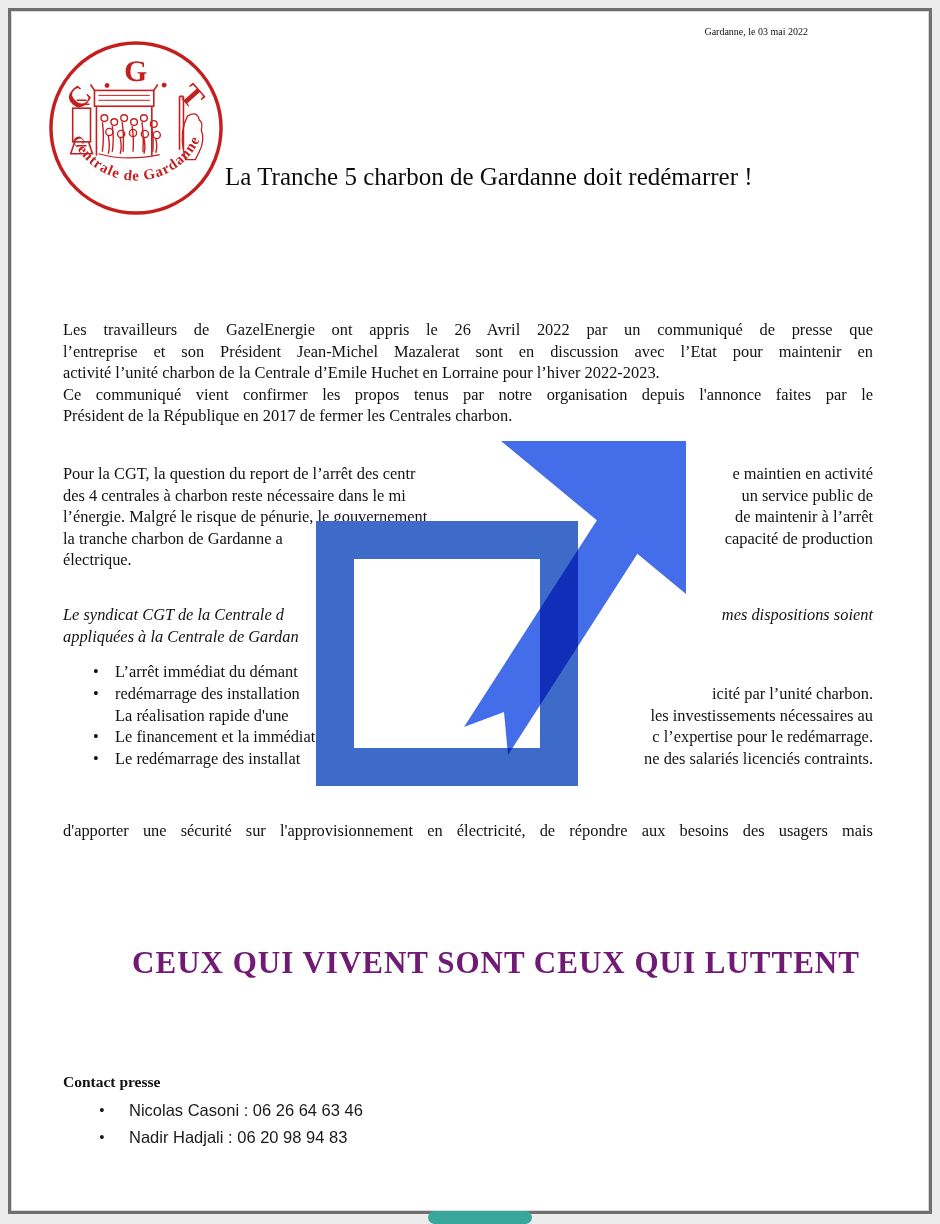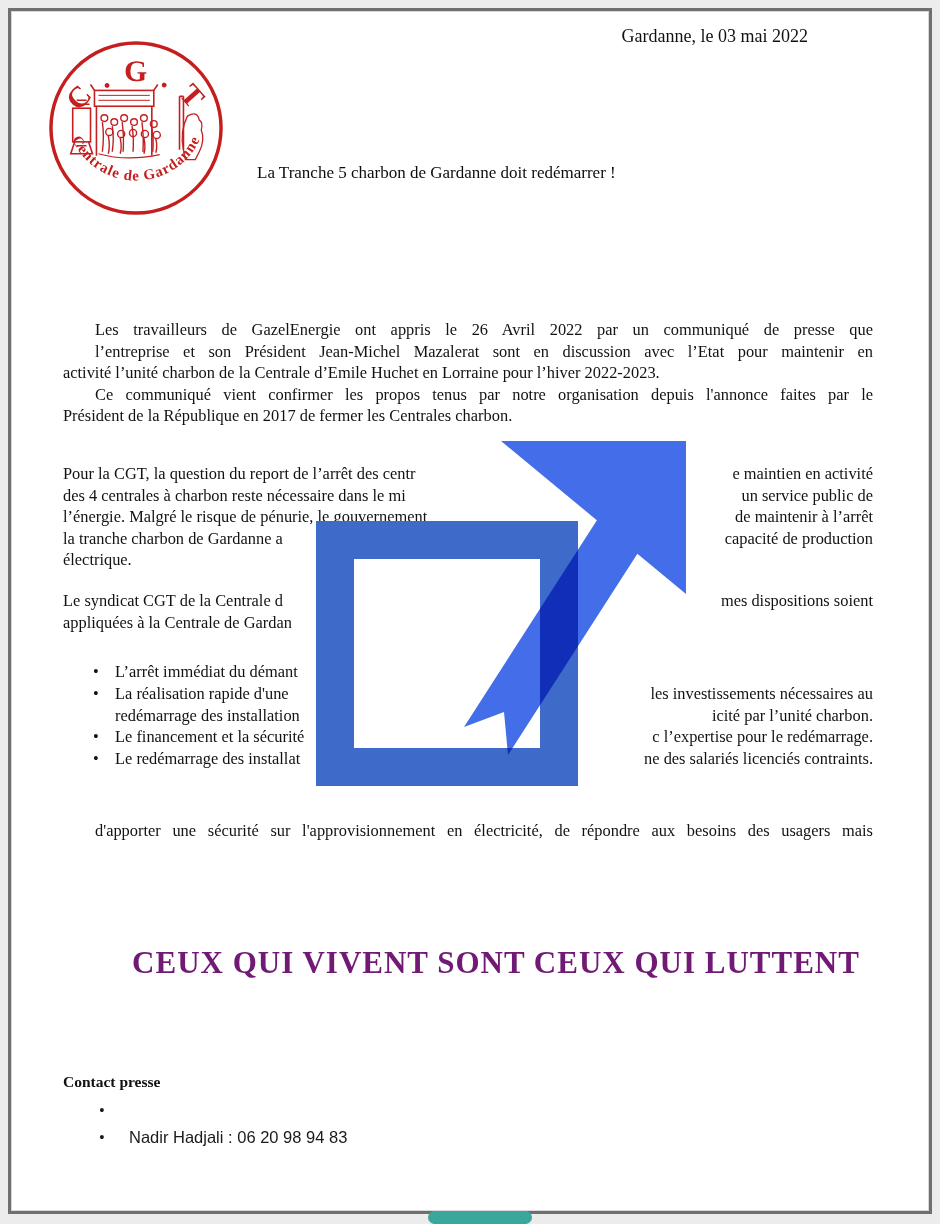--- a/index.html
+++ b/index.html
@@ -1,28 +1,28 @@
 <!DOCTYPE html>
 <html><head>
 <meta charset="utf-8">
 <style>
   html,body{margin:0;padding:0;width:940px;height:1224px;overflow:hidden;
     font-family:"Liberation Serif",serif;background:#ececec;}
   .frame{position:absolute;inset:0;background:#ececec;}
   .page{position:absolute;left:8px;top:8px;right:8px;bottom:10px;
     background:#ffffff;border:3px solid #6f6f6f;box-shadow:inset 0 0 0 1px #d8d8d8;}
-  .date-line{position:absolute;top:15px;right:121px;font-size:18px;color:#111;}
+  .date-line{position:absolute;top:15px;right:121px;font-size:10px;color:#111;}
   .logo{position:absolute;left:36px;top:28px;width:178px;height:178px;}
   .doc-title{position:absolute;left:214px;top:152px;width:680px;
-    font-size:17px;color:#0d0d0d;white-space:nowrap;margin-left:32px;}
+    font-size:25px;color:#0d0d0d;white-space:nowrap;}
   .tblock{position:absolute;left:52px;width:810px;font-size:16.4px;
     line-height:21.6px;color:#121212;}
-  #para1{top:308px;} #para2{top:452px;} #para3{top:579px;}
+  #para1{top:308px;} #para2{top:452px;} #para3{top:593px;font-style:italic;}
   #bullets{top:650px;line-height:21.8px;} #para4{top:809px;}
-  .jline{text-align:justify;text-align-last:justify;margin-left:32px;}
+  .jline{text-align:justify;text-align-last:justify;}
   .fragline{display:flex;justify-content:space-between;white-space:pre;}
   .bullet{display:flex;}
   .bmark{width:22px;margin-left:30px;flex:none;}
   .bcontent{flex:1;min-width:0;text-align:right;}
   .slogan{position:absolute;left:0;top:934px;width:100%;text-align:center;
     font-size:31px;font-weight:bold;letter-spacing:1px;color:#701a75;margin-left:26px;}
   .contact{position:absolute;left:52px;top:1062px;width:600px;}
   .contact-heading{font-size:15.5px;font-weight:bold;color:#111;}
   .contact-list{margin-top:6px;font-family:"Liberation Sans",sans-serif;
     font-size:16.5px;color:#1a1a1a;}
@@ -102,48 +102,49 @@
     <div id="bullets" class="tblock">
         <div class="bullet">
           <div class="bmark">•</div>
           <div class="bcontent">
             <div class="fragline"><span>L’arrêt immédiat du démant</span><span></span></div>
           </div>
         </div>
         <div class="bullet">
           <div class="bmark">•</div>
           <div class="bcontent">
+            <div class="fragline"><span>redémarrage des installation</span><span>icité par l’unité charbon.</span></div>
             <div class="fragline"><span>La réalisation rapide d'une</span><span>les investissements nécessaires au</span></div>
-            <div class="fragline"><span>redémarrage des installation</span><span>icité par l’unité charbon.</span></div>
           </div>
         </div>
         <div class="bullet">
           <div class="bmark">•</div>
           <div class="bcontent">
-            <div class="fragline"><span>Le financement et la sécurité</span><span>c l’expertise pour le redémarrage.</span></div>
+            <div class="fragline"><span>Le financement et la immédiat</span><span>c l’expertise pour le redémarrage.</span></div>
           </div>
         </div>
         <div class="bullet">
           <div class="bmark">•</div>
           <div class="bcontent">
             <div class="fragline"><span>Le redémarrage des installat</span><span>ne des salariés licenciés contraints.</span></div>
           </div>
         </div>
       </div>
     <div id="para4" class="tblock">
         <div class="jline">d'apporter une sécurité sur l'approvisionnement en électricité, de répondre aux besoins des usagers mais</div>
       </div>
 
     <div class="slogan">CEUX QUI VIVENT SONT CEUX QUI LUTTENT</div>
 
     <div class="contact">
       <div class="contact-heading">Contact presse</div>
       <div class="contact-list">
           <div class="citem">
             <div class="cmark">•</div>
+            <span>Nicolas Casoni : 06 26 64 63 46</span>
           </div>
           <div class="citem">
             <div class="cmark">•</div>
             <span>Nadir Hadjali : 06 20 98 94 83</span>
           </div>
         </div>
     </div>
 
   </div>
 

